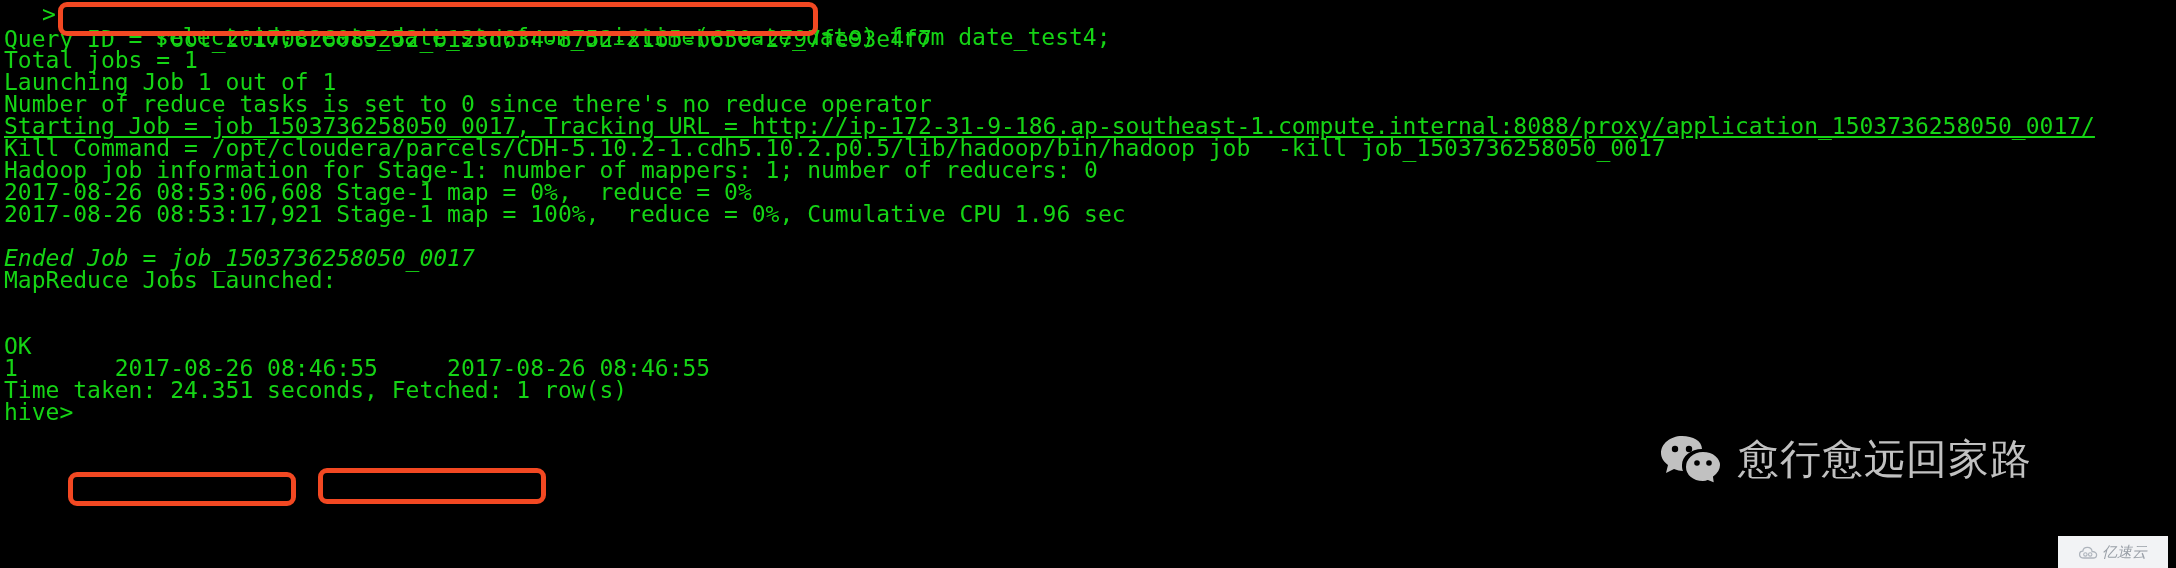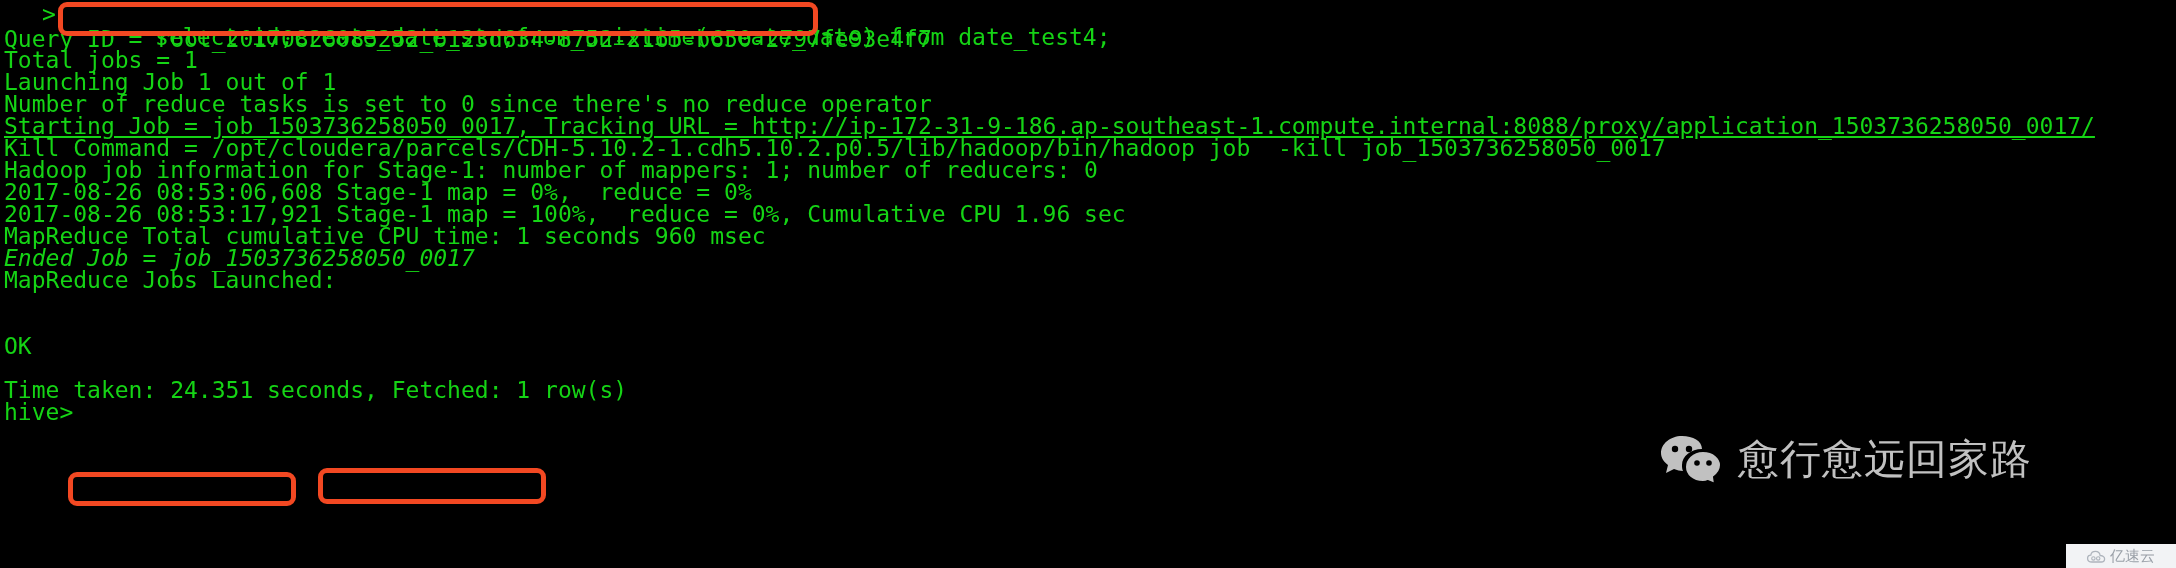--- a/index.html
+++ b/index.html
@@ -82,29 +82,30 @@
   }
   .wechat-icon {
     width: 62px;
     height: 52px;
     position: relative;
     flex: none;
   }
   
   #site-badge {
     position: absolute;
-    right: 0;
+    right: 8px;
     bottom: 0;
     width: 110px;
-    height: 24px;
+    height: 32px;
     background: #f2f3f5;
     display: flex;
     align-items: center;
     justify-content: center;
     gap: 4px;
+    font-style: italic;
   }
   #site-badge .badge-text {
     color: #9aa0a8;
     font-size: 15px;
     font-family: "DejaVu Sans", "Liberation Sans", sans-serif;
     letter-spacing: 0px;
   }
   .badge-cloud {
     width: 19px;
     height: 14px;
@@ -125,24 +126,24 @@
 
     <div class="line" style="top:27px;">Query ID = root_20170826085252_b123d634-8752-2165-b650-2797fe93e4f7</div>
     <div class="line" style="top:48px;">Total jobs = 1</div>
     <div class="line" style="top:70px;">Launching Job 1 out of 1</div>
     <div class="line" style="top:92px;">Number of reduce tasks is set to 0 since there's no reduce operator</div>
     <div class="line" style="top:114px;text-decoration:underline;">Starting Job = job_1503736258050_0017, Tracking URL = http://ip-172-31-9-186.ap-southeast-1.compute.internal:8088/proxy/application_1503736258050_0017/</div>
     <div class="line" style="top:136px;">Kill Command = /opt/cloudera/parcels/CDH-5.10.2-1.cdh5.10.2.p0.5/lib/hadoop/bin/hadoop job  -kill job_1503736258050_0017</div>
     <div class="line" style="top:158px;">Hadoop job information for Stage-1: number of mappers: 1; number of reducers: 0</div>
     <div class="line" style="top:180px;">2017-08-26 08:53:06,608 Stage-1 map = 0%,  reduce = 0%</div>
     <div class="line" style="top:202px;">2017-08-26 08:53:17,921 Stage-1 map = 100%,  reduce = 0%, Cumulative CPU 1.96 sec</div>
-    <div class="line" style="top:224px;">MapReduce Total cumulative CPU time: 1 seconds 960 msec</div>
     <div class="line" style="top:246px;font-style:italic;">Ended Job = job_1503736258050_0017</div>
     <div class="line" style="top:268px;">MapReduce Jobs Launched:</div>
     <div class="line" style="top:334px;">OK</div>
+    <div class="line" style="top:356px;">1       2017-08-26 08:46:55     2017-08-26 08:46:55</div>
     <div class="line" style="top:378px;">Time taken: 24.351 seconds, Fetched: 1 row(s)</div>
     <div class="line" style="top:400px;">hive&gt;</div>
 
   </div>
 
   <div class="annot" id="annot-query"></div>
   <div class="annot" id="annot-ts1"></div>
   <div class="annot" id="annot-ts2"></div>
 
   <div id="watermark">

